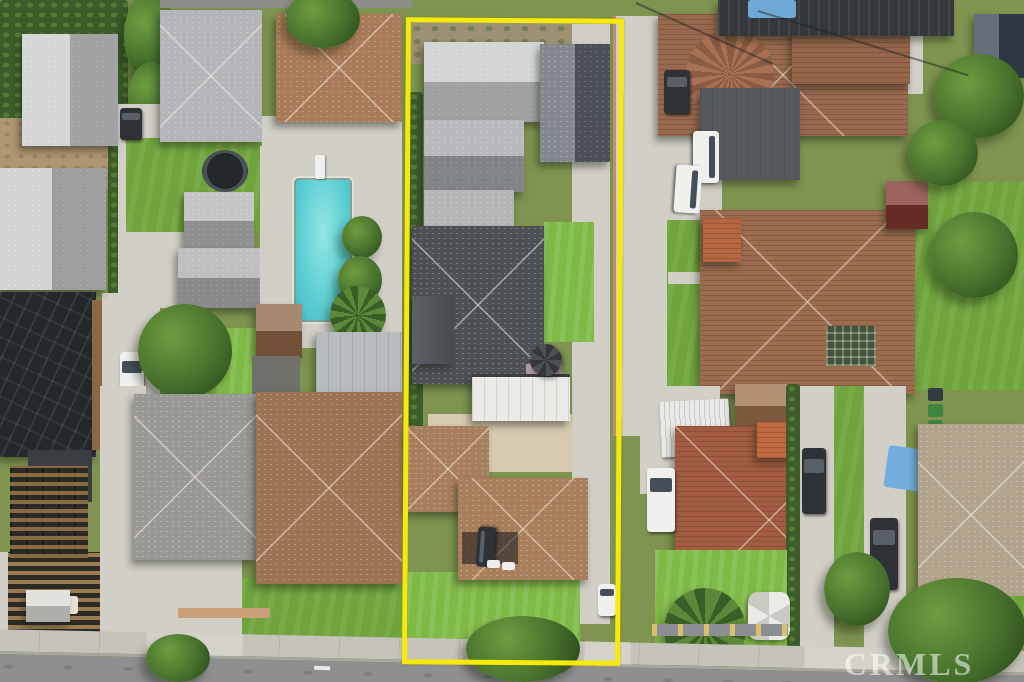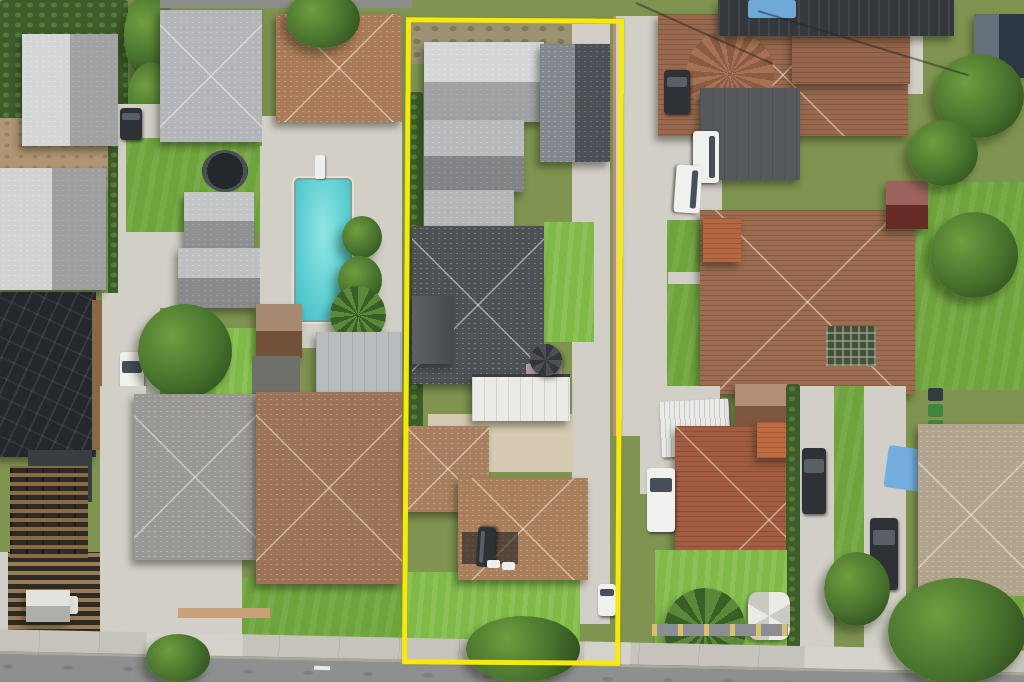--- a/index.html
+++ b/index.html
@@ -193,14 +193,15 @@
     <div class="curb"></div>
     <div class="asphalt"></div>
     <div class="apron" style="left:168px;width:96px;"></div>
     <div class="apron" style="left:606px;width:46px;"></div>
     <div class="apron" style="left:826px;width:100px;"></div>
     <div style="position:absolute;left:336px;top:30px;width:16px;height:4px;background:rgba(255,255,255,.8);"></div>
   </div>
   <div class="st tree z25" style="left:888px;top:578px;width:138px;height:106px;"></div>
 
   <div class="st" id="outline"></div>
+  <div class="st" id="watermark">CRMLS</div>
 
 </div>
 
 </body></html>

